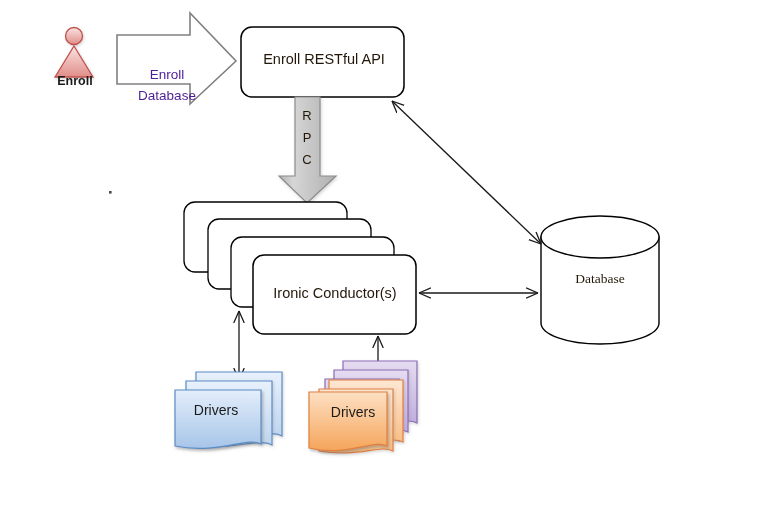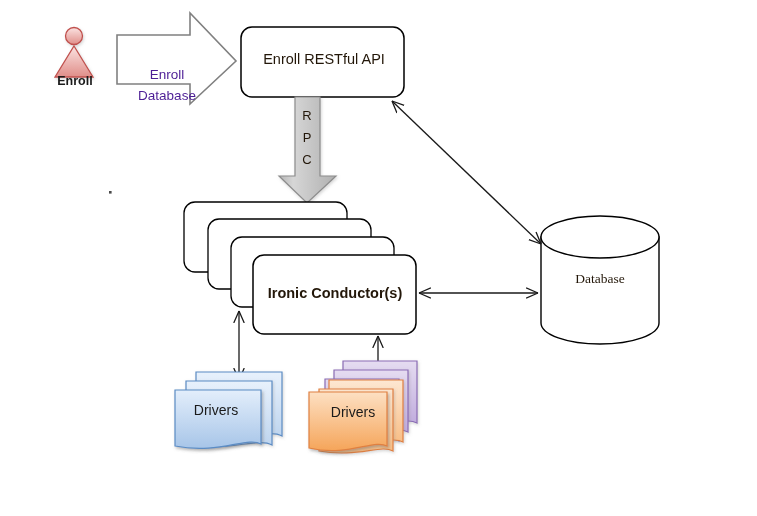--- a/index.html
+++ b/index.html
@@ -74,21 +74,20 @@
     color: #231709;
   }
 
   
   #conductor-label {
     left: 255px;
     top: 285px;
     width: 160px;
     font-size: 14.5px;
     color: #231709;
-    font-weight: bold;
   }
 
   
   #database-label {
     left: 540px;
     top: 271px;
     width: 120px;
     font-size: 13.5px;
     color: #231709;
     font-family: Liberation Serif, serif;

